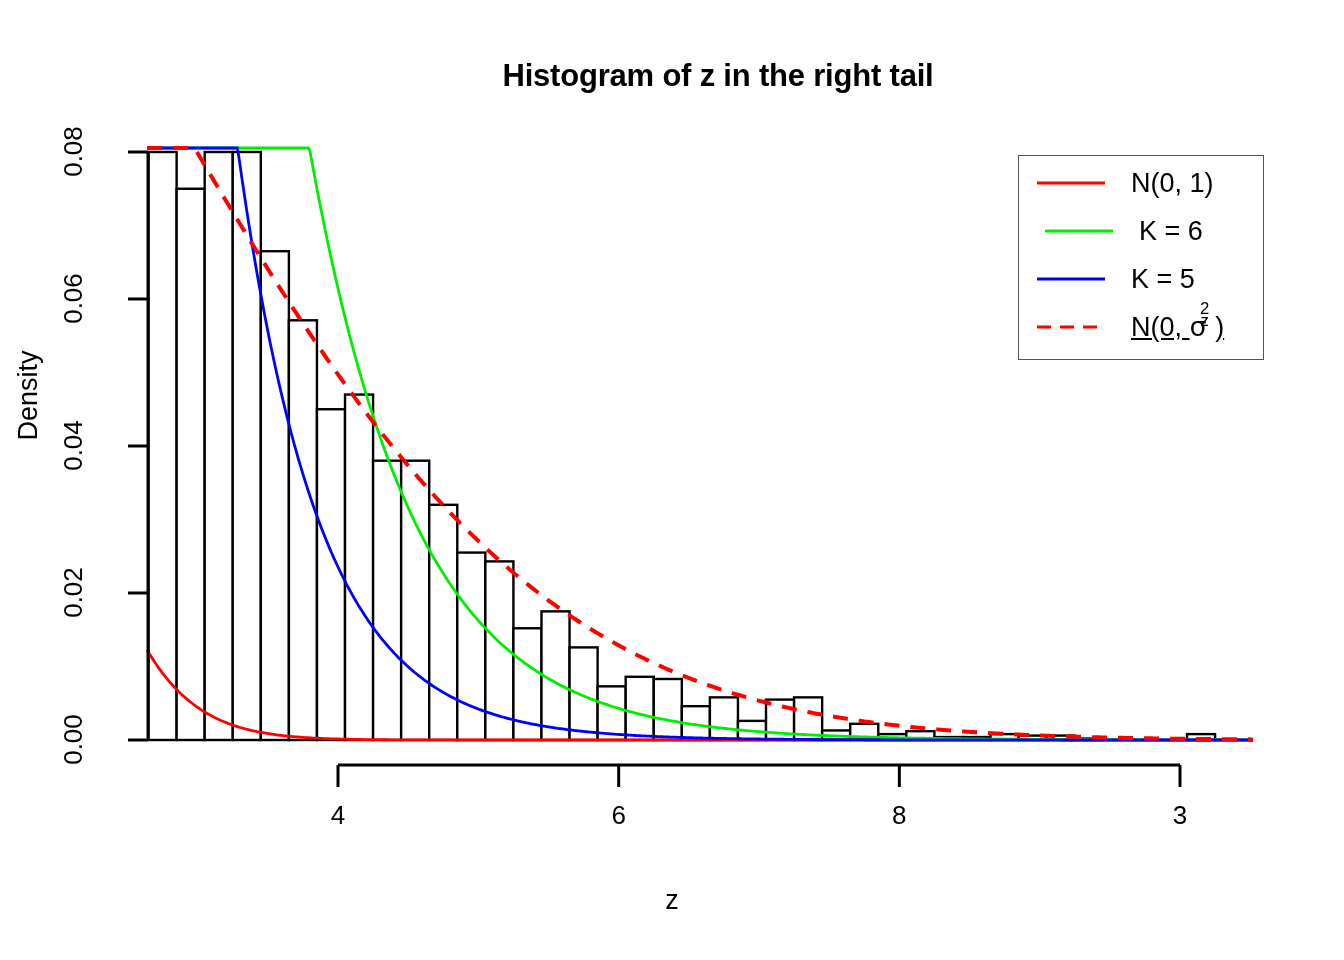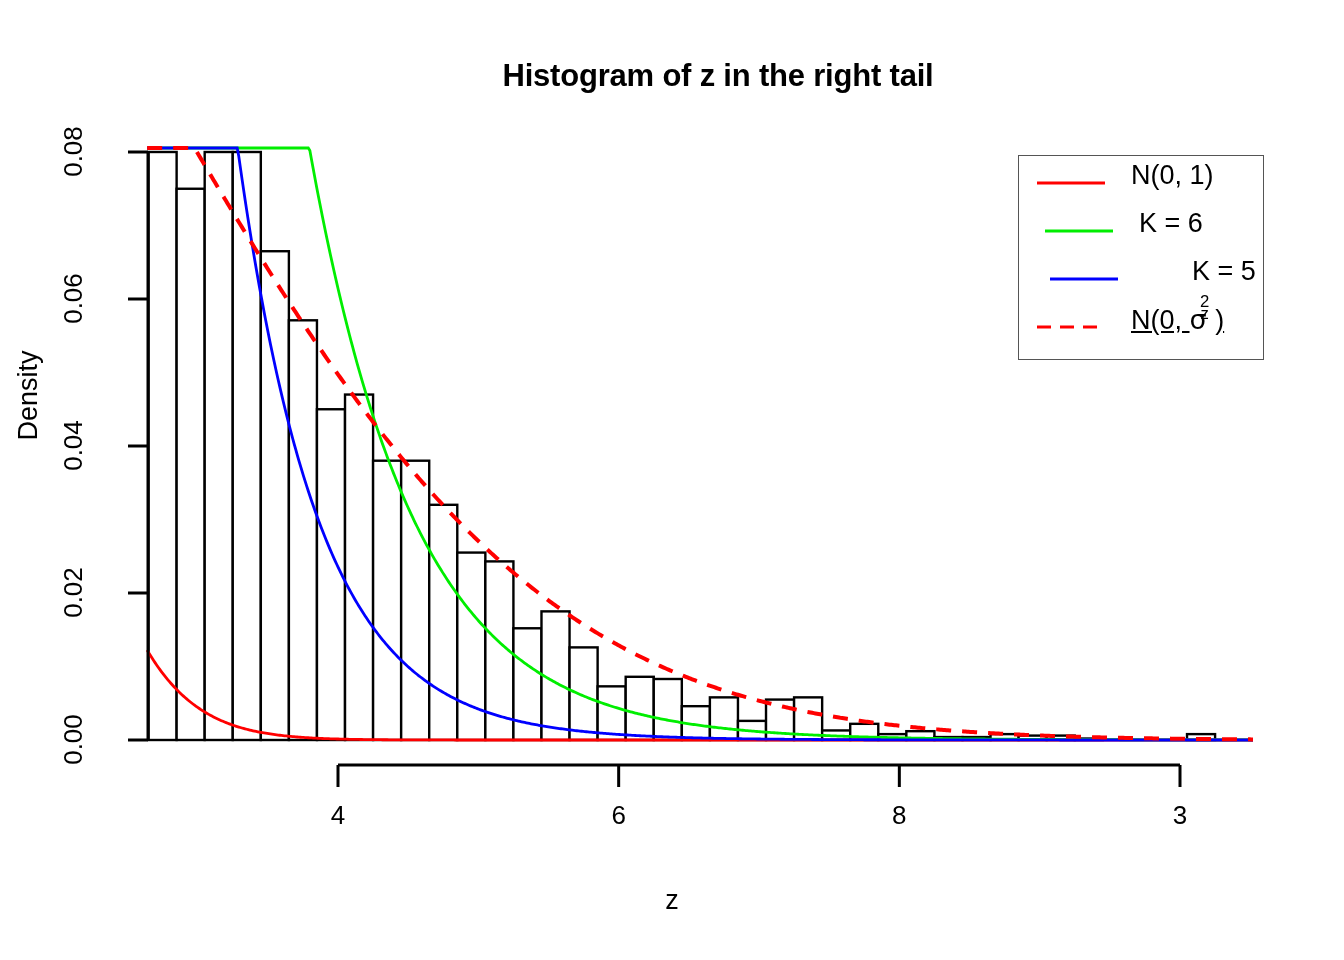--- a/index.html
+++ b/index.html
@@ -74,20 +74,21 @@
   }
   #legend-box {
     position: absolute;
     border: 1.6px solid #555555;
     background: #ffffff;
     box-sizing: border-box;
   }
   .legend-row {
     position: absolute;
     display: flex;
+    align-items: center;
     height: 46px;
   }
   .legend-key {
     width: 88px;
     height: 46px;
     position: relative;
     flex: 0 0 88px;
   }
   .legend-text {
     font-size: 27px;
@@ -217,21 +218,21 @@
       <span class="legend-text">N(0, 1)</span>
     </div>
     <div class="legend-row" style="left:16px; top:52px;">
       <span class="legend-key">
         <svg width="88" height="46">
             <line x1="10" y1="23" x2="78" y2="23" stroke="#00EE00" stroke-width="3"></line>
           </svg>
       </span>
       <span class="legend-text">K = 6</span>
     </div>
-    <div class="legend-row" style="left:21px; top:100px;gap:48px;">
+    <div class="legend-row" style="left:8px; top:100px;">
       <span class="legend-key">
         <svg width="88" height="46">
             <line x1="10" y1="23" x2="78" y2="23" stroke="#0000FF" stroke-width="3"></line>
           </svg>
       </span>
       <span class="legend-text">K = 5</span>
     </div>
     <div class="legend-row" style="left:8px; top:148px;text-decoration:underline;">
       <span class="legend-key">
         <svg width="88" height="46">

